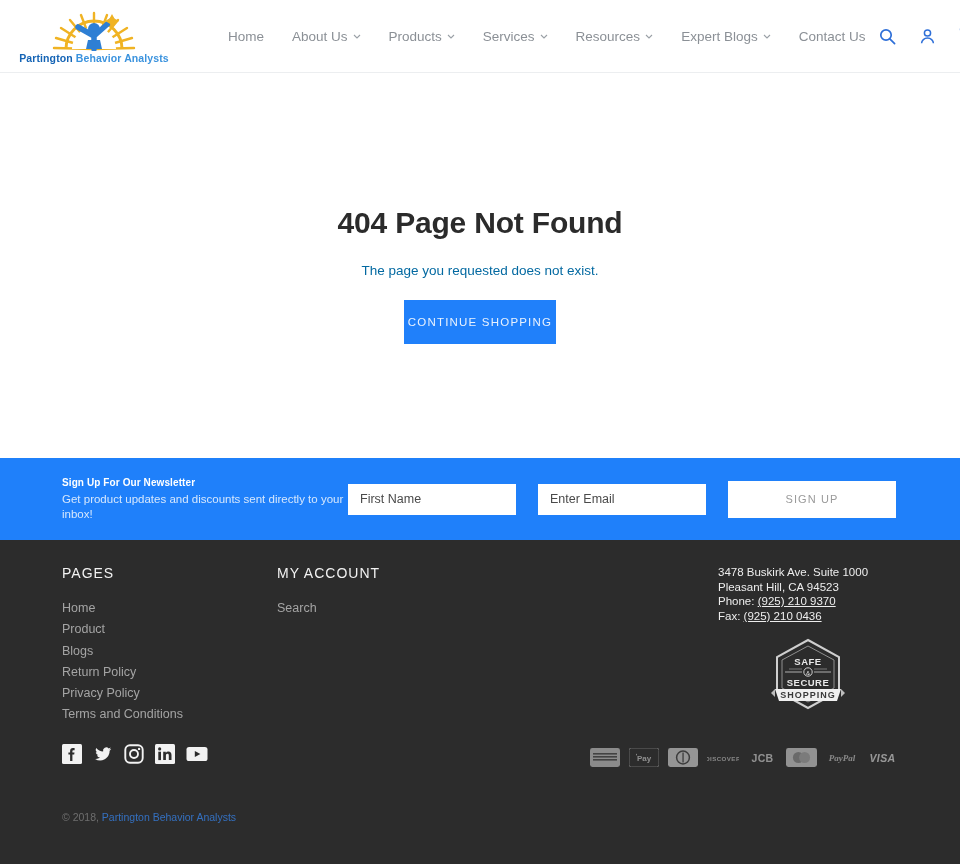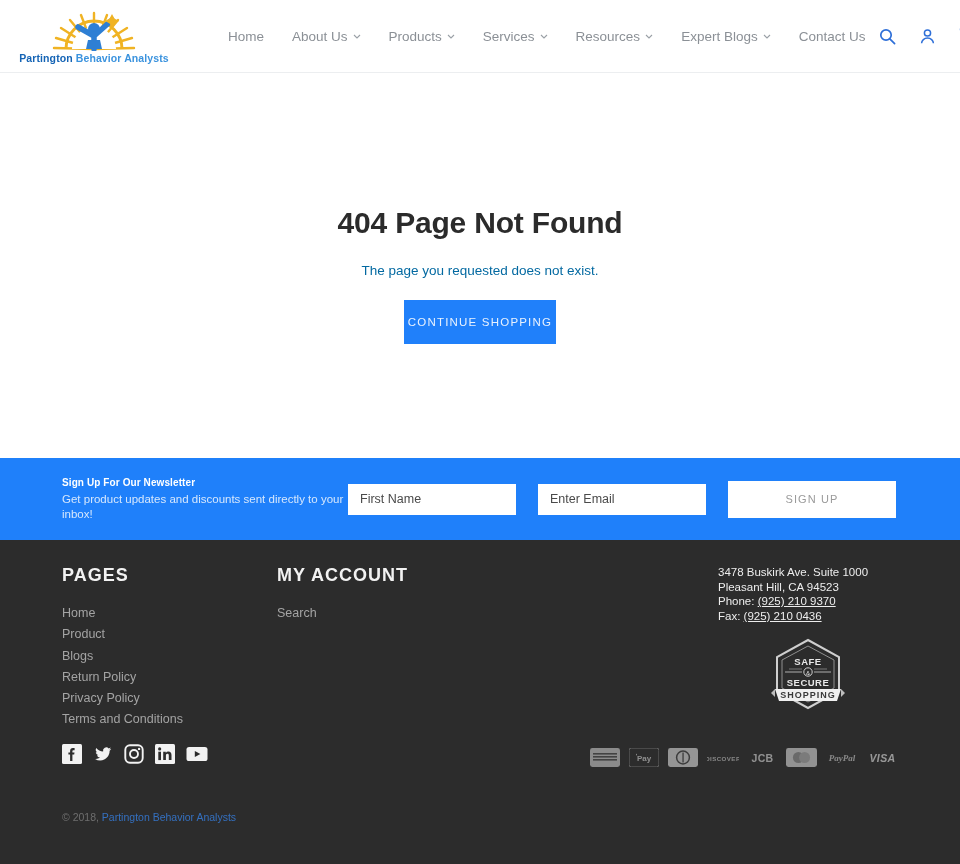--- a/index.html
+++ b/index.html
@@ -89,21 +89,21 @@
     padding: 0 62px;
     position: relative;
   }
   .footer-cols { display: flex; padding-top: 25px; }
   .fcol { }
   .fcol-pages { width: 215px; }
   .fcol-coll { width: 215px; }
   .fcol-acct { width: 205px; }
   .fcol-contact { margin-left: auto; width: 180px; }
   .fhead {
-    color: #f2f2f2; font-size: 18px; font-weight: 700;
+    color: #f2f2f2; font-size: 14px; font-weight: 400;
     letter-spacing: 1px; margin-bottom: 17px;
   }
   .flink {
     display: block; color: #a4a4a4; font-size: 12.5px;
     line-height: 21.3px; text-decoration: none; cursor: pointer;
   }
   .contact-line { color: #ededed; font-size: 11.5px; line-height: 14.5px; white-space: nowrap; }
   .contact-line a { color: #ededed; text-decoration: underline; cursor: pointer; }
   .badge-wrap { margin-top: 14px; display: flex; justify-content: center; }
 

